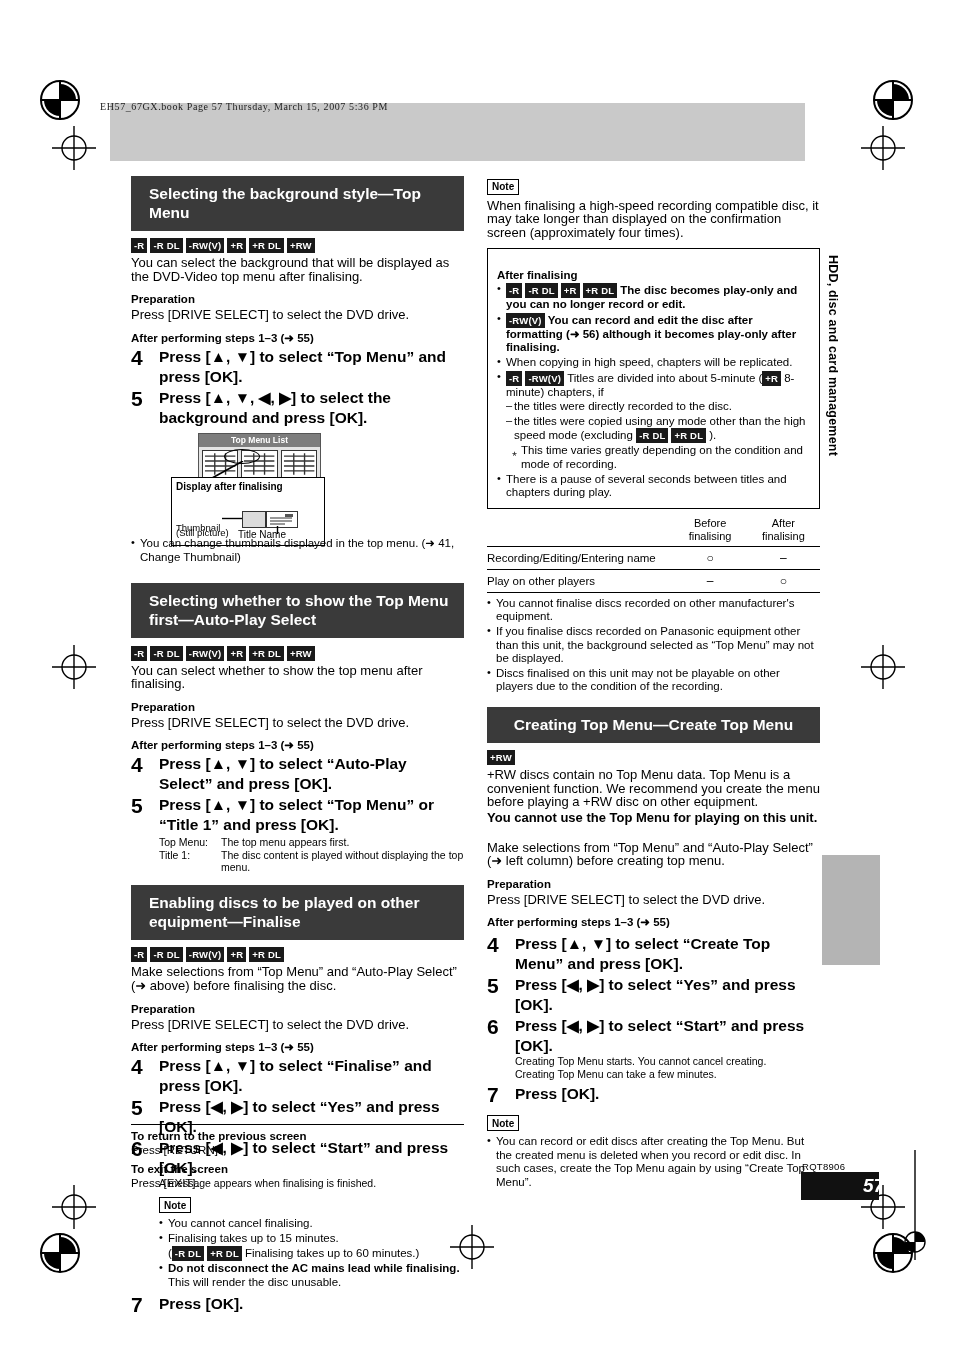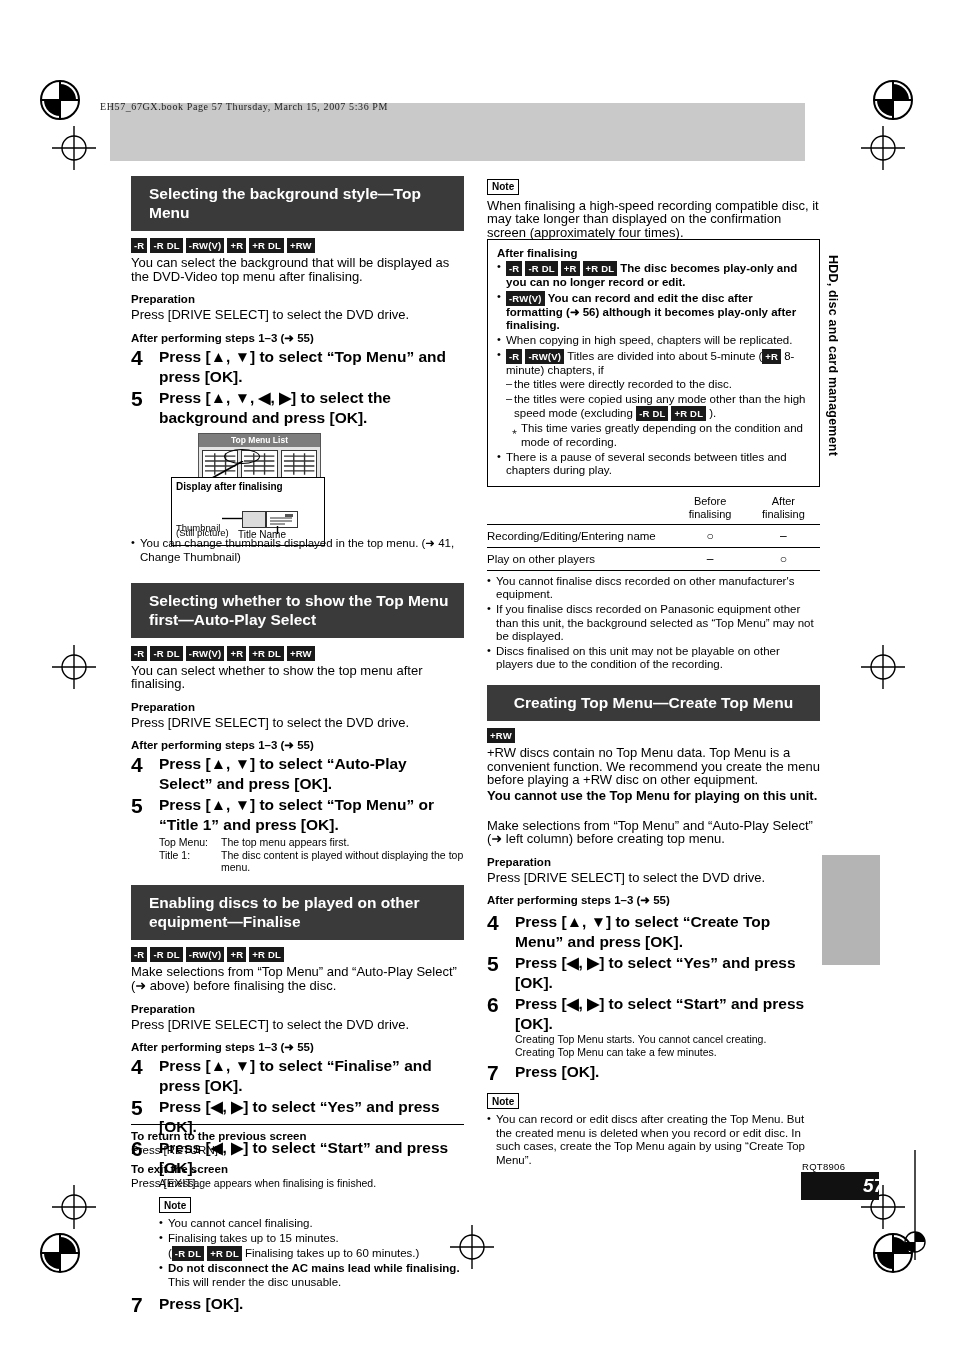--- a/index.html
+++ b/index.html
@@ -51,21 +51,21 @@
   ul.bl li.star:before{content:"\204E";font-size:9px;top:1px;}
   ul.bl li.plain{padding-left:9px;}
   ul.bl li.plain:before{content:"";}
   .b{font-weight:bold;}
 
   
   .note-tag{display:inline-block;border:1.6px solid #000;font-weight:bold;font-size:10px;
             line-height:11px;padding:1.5px 4px;margin-bottom:2px;}
 
   
-  .framebox{border:1.3px solid #000;padding:7px 9px 8px 9px;margin-top:0;}
+  .framebox{border:1.3px solid #000;padding:20px 9px 8px 9px;margin-top:9px;}
   .framebox h4{margin:0 0 2px 0;font-size:11.5px;font-weight:bold;}
 
   
   .illu{position:relative;width:148px;height:94px;margin:6px 0 0 40px;}
   .tm-panel{position:absolute;left:27px;top:0;width:121px;height:76px;background:#e4e4e4;border:1px solid #555;}
   .tm-title{height:13px;background:#7d7d7d;color:#fff;font-weight:bold;font-size:8.5px;line-height:13px;text-align:center;}
   .tm-grid{display:flex;gap:3px;padding:3px;}
   .tm-cell{width:35px;height:26px;background:#fff;border:1px solid #333;display:block;}
   .tm-lines{width:100%;height:100%;display:block;}
   .tm-grid2{display:flex;gap:3px;padding:0 3px;}

